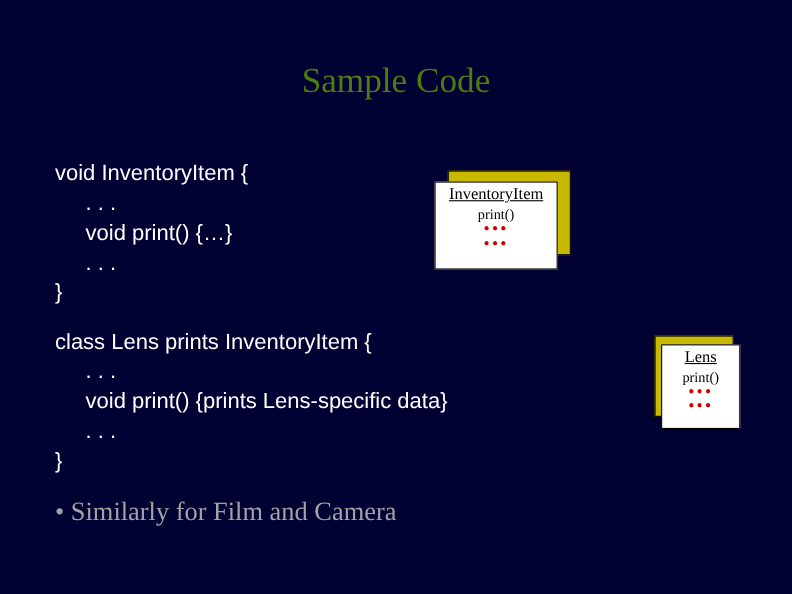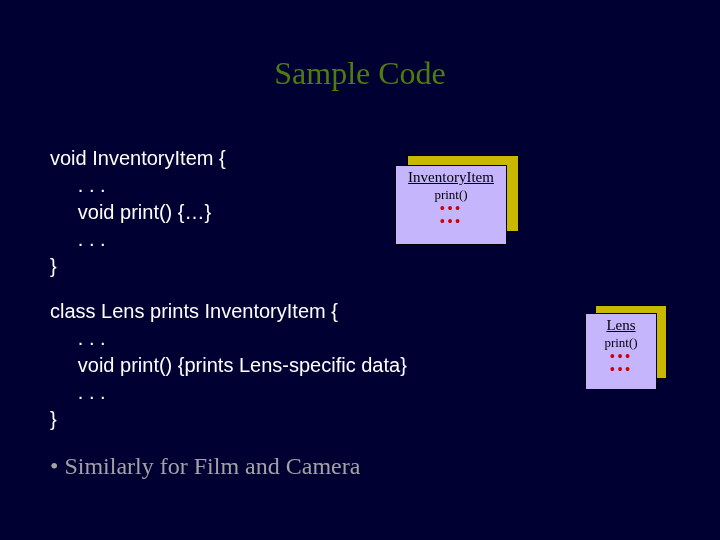--- a/index.html
+++ b/index.html
@@ -54,21 +54,21 @@
   .obj-box {
     position: absolute;
   }
   .obj-back {
     position: absolute;
     background: #c8b800;
     border: 1px solid #000;
   }
   .obj-front {
     position: absolute;
-    background: #c4b5fd;
+    background: #ffffff;
     border: 1px solid #000;
     text-align: center;
     font-family: "Times New Roman", Times, serif;
     color: #000;
     padding-top: 3px;
   }
   .obj-title {
     font-size: 15px;
     text-decoration: underline;
     margin-bottom: 2px;
@@ -96,21 +96,21 @@
     <div class="obj-front" style="left:0; top:10px; width:110px; height:75px;">
       <div class="obj-title">InventoryItem</div>
       <div class="obj-line">print()</div>
       <div class="red-dots">•••</div>
       <div class="red-dots">•••</div>
     </div>
   </div>
 
   <div class="obj-box" style="left:585px; top:305px; width:100px; height:90px;">
     <div class="obj-back" style="left:10px; top:0; width:70px; height:72px;"></div>
-    <div class="obj-front" style="left:0; top:8px; width:70px; height:72px;font-family:Liberation Serif, serif;">
+    <div class="obj-front" style="left:16px; top:8px; width:70px; height:72px;font-family:Liberation Serif, serif;">
       <div class="obj-title">Lens</div>
       <div class="obj-line">print()</div>
       <div class="red-dots">•••</div>
       <div class="red-dots">•••</div>
     </div>
   </div>
 
   <div class="body">
     <div class="code-line">void InventoryItem {</div>
     <div class="code-line">     . . .</div>

